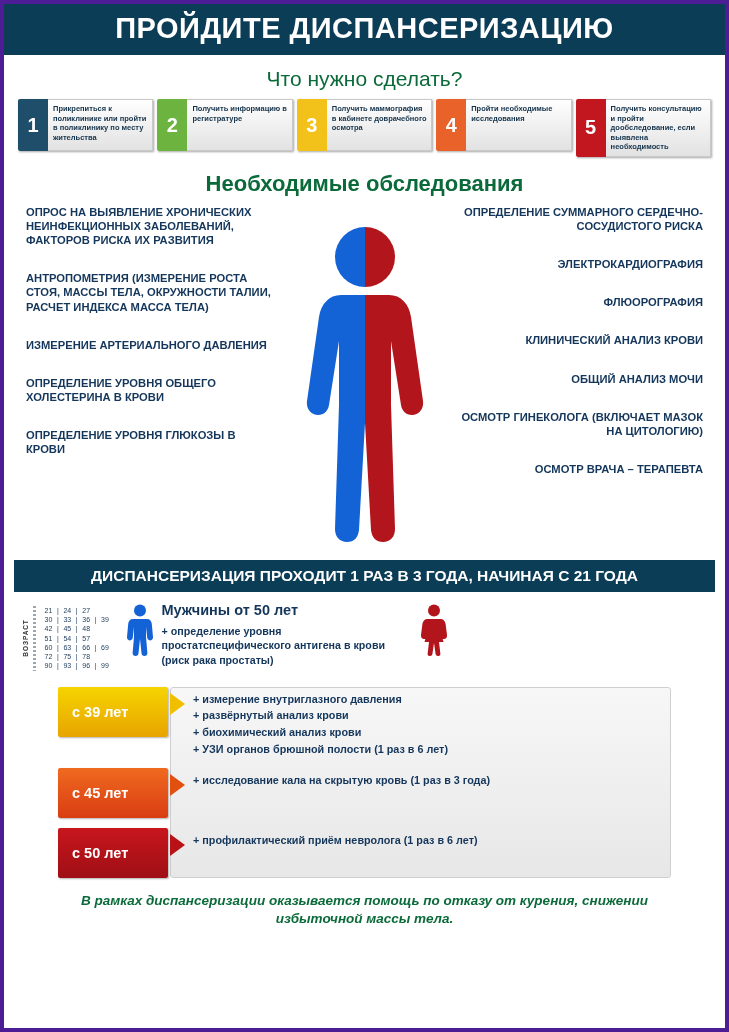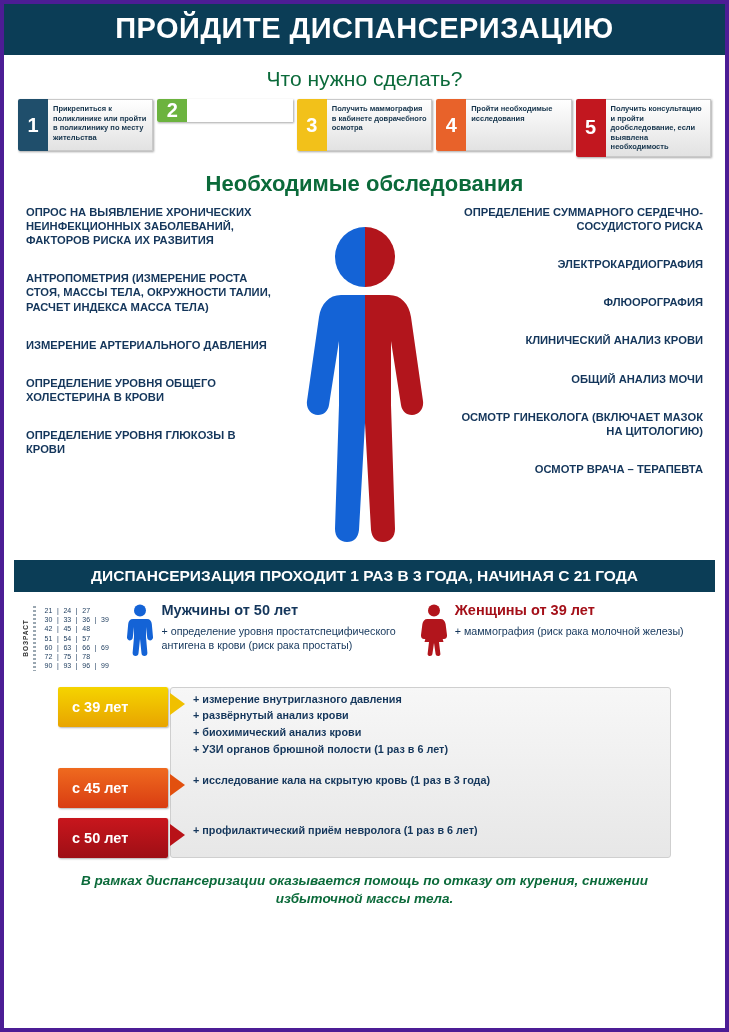--- a/index.html
+++ b/index.html
@@ -153,21 +153,21 @@
   }
   .age-rows { font-size: 7px; color: #1b3a5c; line-height: 1.32; }
   .age-rows .r span { display: inline-block; width: 17px; text-align: center; }
 
   .gender-col { flex: 1 1 0; display: flex; padding-left: 14px; }
   .gender-icon { flex: 0 0 28px; padding-top: 2px; }
   .gender-body { padding-left: 6px; }
   .gender-title { font-size: 14.5px; font-weight: bold; margin-bottom: 6px; }
   .men .gender-title { color: #14365b; }
   .women .gender-title { color: #a41019; }
-  .gender-text { font-size: 10.7px; font-weight: normal; color: #14365b; line-height: 1.34; }
+  .gender-text { font-size: 10.7px; font-weight: bold; color: #14365b; line-height: 1.34; }
 
   
   .cards {
     position: relative;
     margin: 16px 54px 0 54px;
   }
   .cards-panel {
     position: absolute;
     left: 112px;
     right: 0;
@@ -180,21 +180,21 @@
   .card-row {
     position: relative;
     display: flex;
     align-items: flex-start;
     margin-bottom: 10px;
     min-height: 34px;
   }
   .card-tag {
     width: 110px;
     flex: 0 0 110px;
-    height: 40px;
+    height: 50px;
     color: #ffffff;
     font-size: 14.5px;
     font-weight: bold;
     display: flex;
     align-items: center;
     padding-left: 14px;
     border-radius: 2px;
     box-shadow: 1px 1px 2px rgba(0,0,0,0.3);
     z-index: 2;
   }
@@ -238,20 +238,21 @@
 
   <div class="subtitle">Что нужно сделать?</div>
 
   <div class="steps">
     <div class="step">
       <div class="step-num" style="background:#1f4e6b">1</div>
       <div class="step-txt">Прикрепиться к поликлинике или пройти в поликлинику по месту жительства</div>
     </div>
     <div class="step">
       <div class="step-num" style="background:#6cb33f">2</div>
+      <div class="step-txt">Получить информацию в регистратуре</div>
     </div>
     <div class="step">
       <div class="step-num" style="background:#f2c11a">3</div>
       <div class="step-txt">Получить маммография в кабинете доврачебного осмотра</div>
     </div>
     <div class="step">
       <div class="step-num" style="background:#e8622a">4</div>
       <div class="step-txt">Пройти необходимые исследования</div>
     </div>
     <div class="step">
@@ -328,24 +329,20 @@
       </div>
     </div>
 
     <div class="gender-col women">
       <div class="gender-icon">
         <svg width="26" height="52" viewBox="0 0 26 52">
           <circle cx="13" cy="6.5" r="6" fill="#b2151c"></circle>
           <path d="M13 15 L6.5 15 C3.5 15 2 17 1.4 20 L0 31 C-0.2 33.4 1 35 3 35 C4.6 35 5.4 34 5.8 32.4 L7 25 L3.5 38 L8 38 L6.6 50 C6.6 51.4 7.6 52 9 52 C10.4 52 11.2 51.2 11.4 50 L13 39 L14.6 50 C14.8 51.2 15.6 52 17 52 C18.4 52 19.4 51.4 19.4 50 L18 38 L22.5 38 L19 25 L20.2 32.4 C20.6 34 21.4 35 23 35 C25 35 26.2 33.4 26 31 L24.6 20 C24 17 22.5 15 19.5 15 Z" fill="#b2151c"></path>
         </svg>
       </div>
-      <div class="gender-body">
-        <div class="gender-title">Женщины от 39 лет</div>
-        <div class="gender-text">+ маммография (риск рака молочной железы)</div>
-      </div>
     </div>
   </div>
 
   <div class="cards">
     <div class="cards-panel"></div>
 
     <div class="card-row">
       <div class="card-tag" style="background:linear-gradient(#f5d400,#e8a400)">с 39 лет</div>
       <div class="card-arrow" style="border-left-color:#f0c000"></div>
       <div class="card-list">

